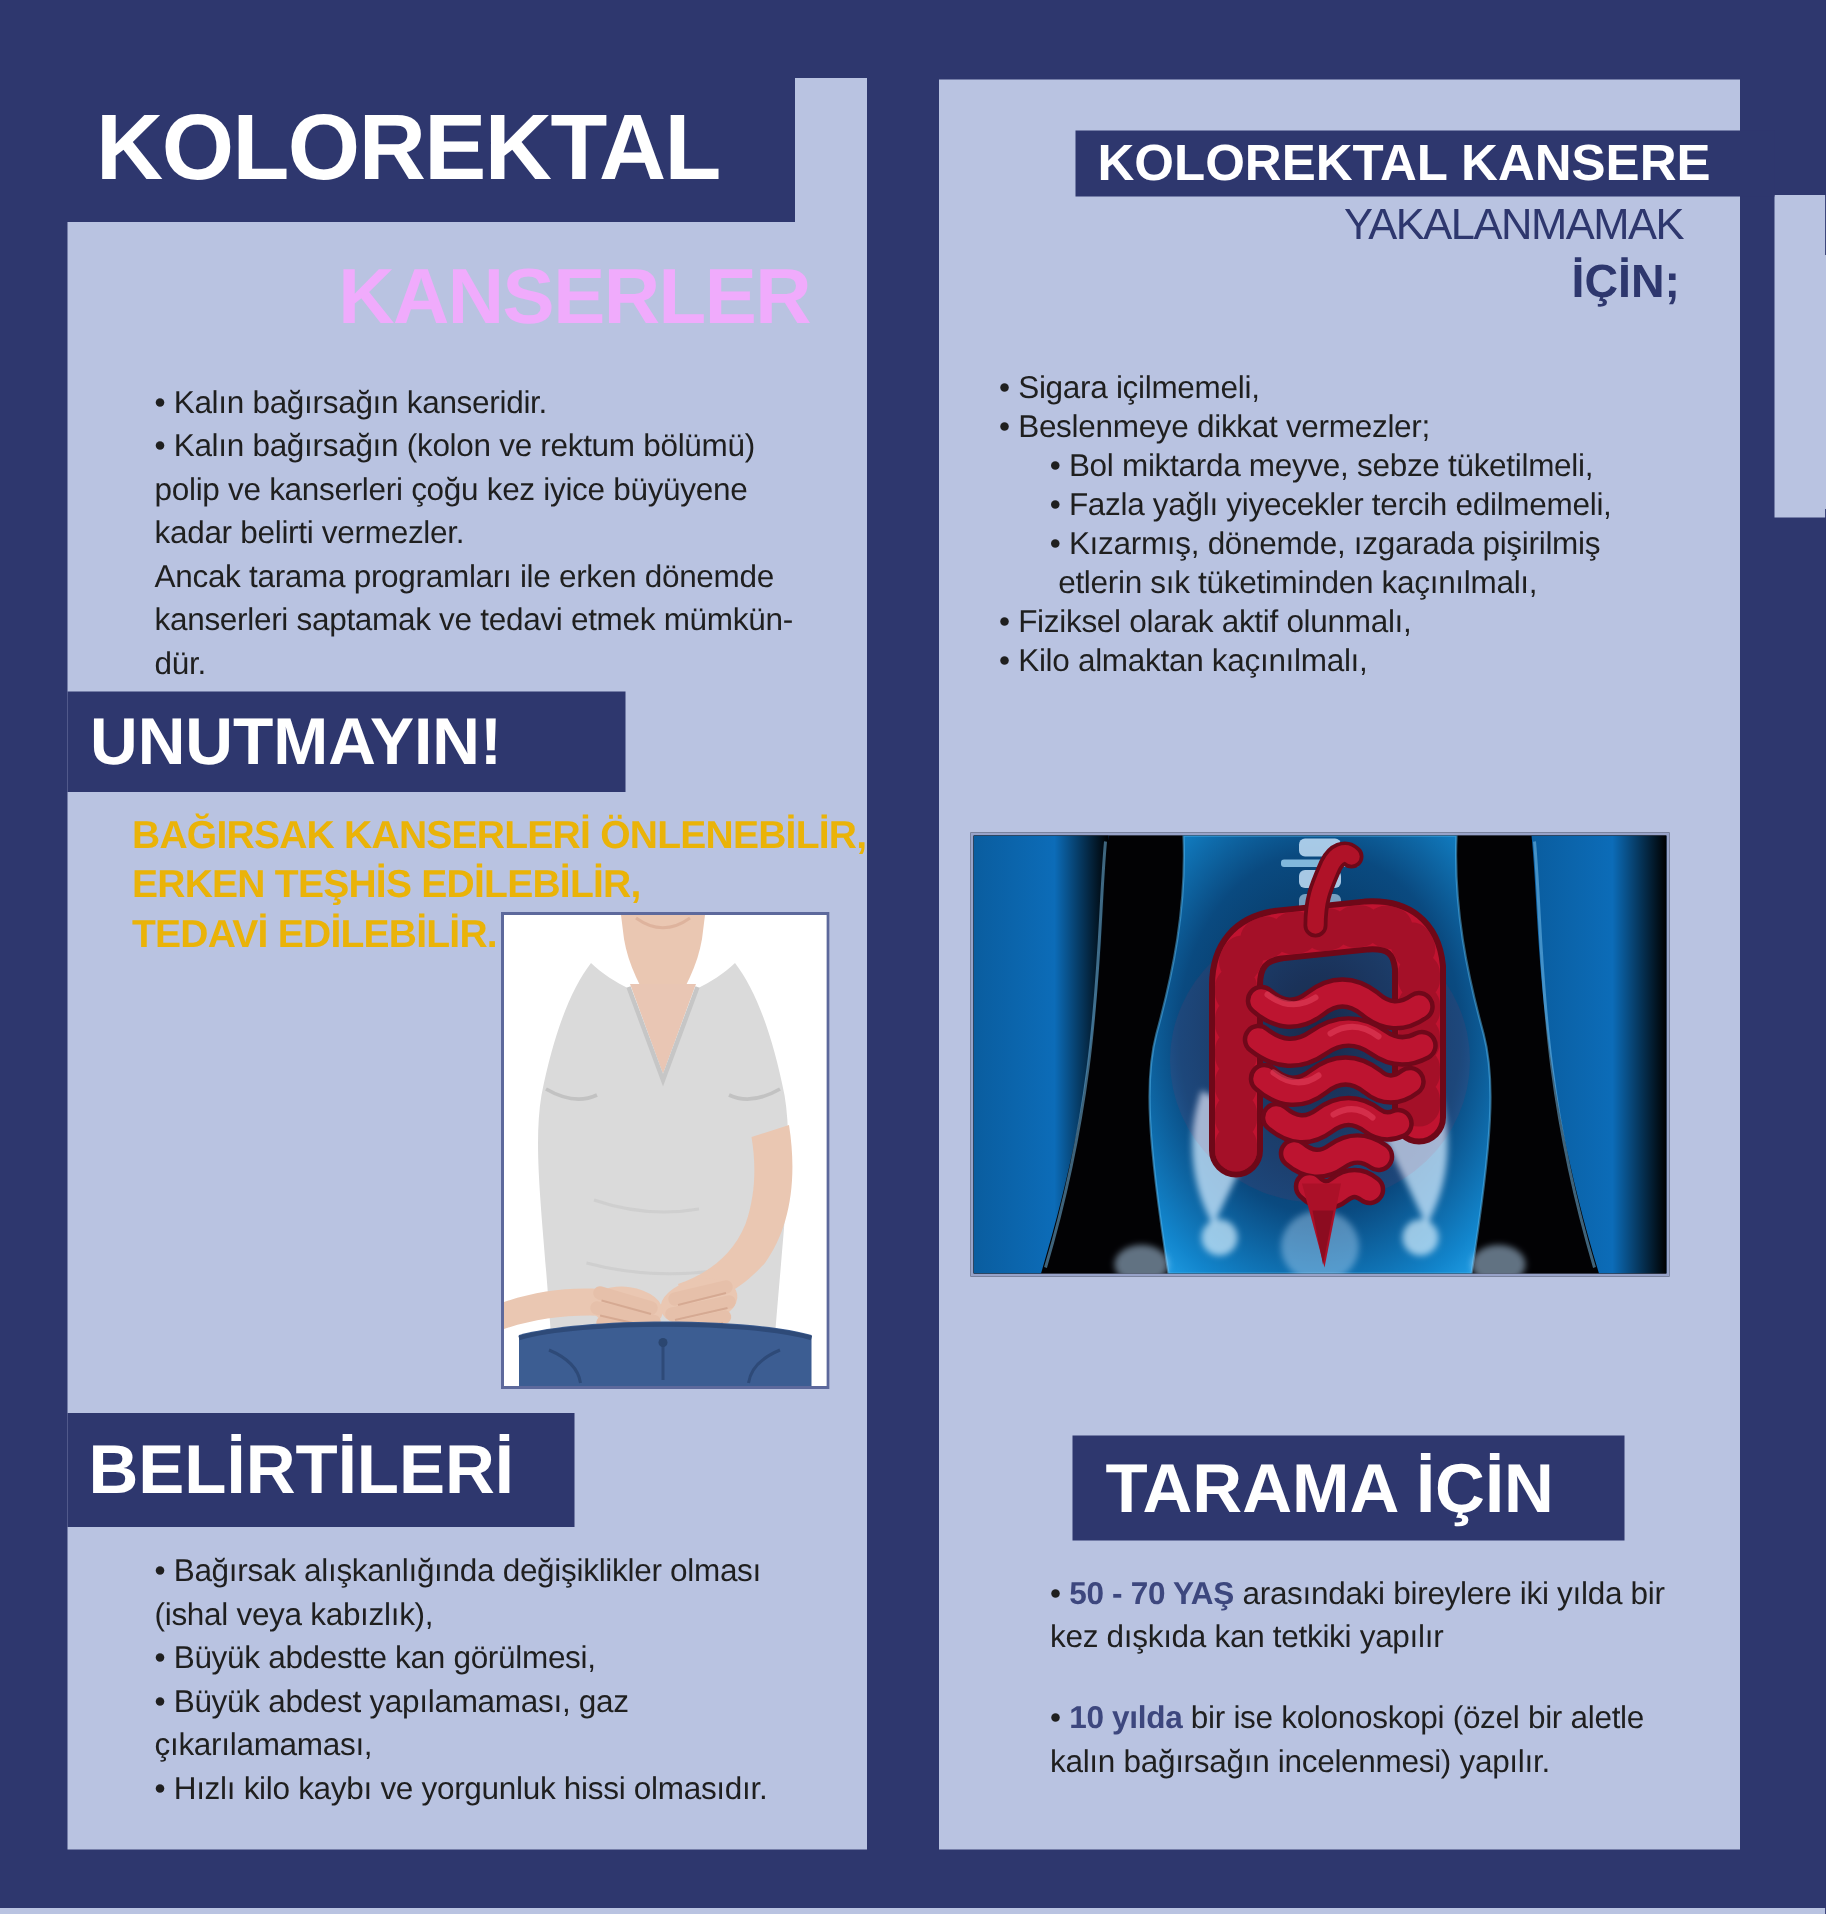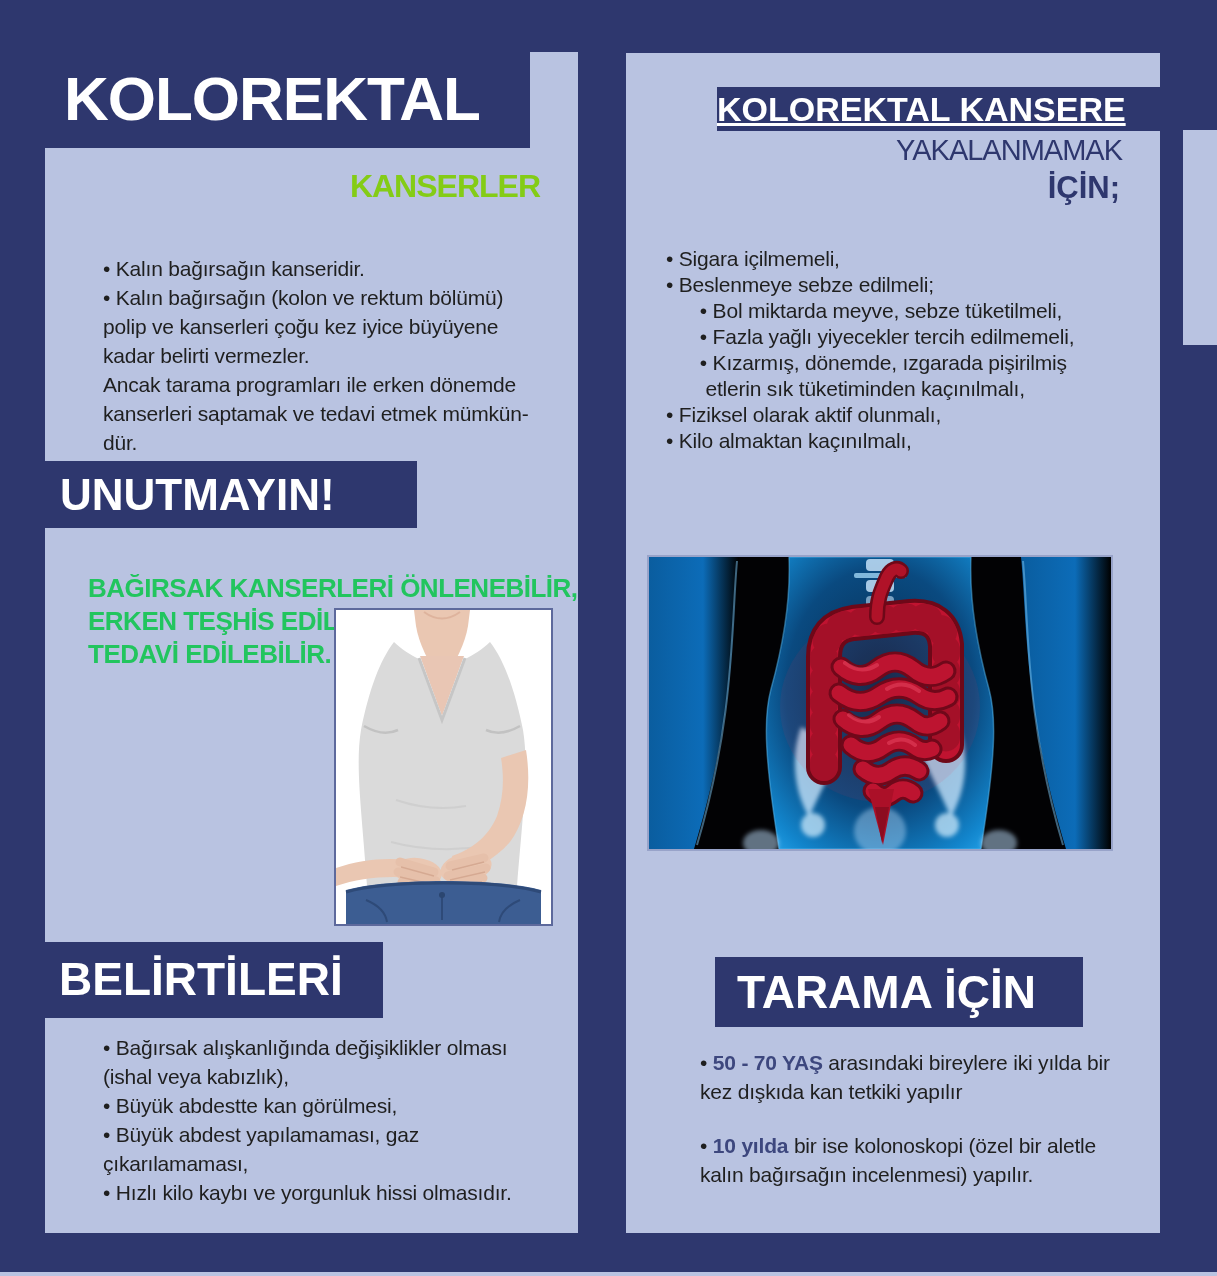--- a/index.html
+++ b/index.html
@@ -8,34 +8,34 @@
   .panel{position:absolute;background:#b9c3e1;}
   #left-panel{left:45px;top:52px;width:533px;height:1181px;}
   #right-panel{left:626px;top:53px;width:534px;height:1180px;}
   #right-sliver{left:1183px;top:130px;width:34px;height:215px;}
   #bottom-strip{position:absolute;left:0;top:1272px;width:1217px;height:4px;background:#b9c3e1;}
 
   .navy-banner{position:absolute;background:#2e376e;color:#ffffff;font-weight:bold;}
   #banner-kolorektal{left:0;top:50px;width:530px;height:98px;line-height:98px;
                      font-size:62px;letter-spacing:-1px;padding-left:64px;box-sizing:border-box;}
   #subtitle-kanserler{position:absolute;left:45px;top:168px;width:495px;text-align:right;
-                      color:#84cc16;font-weight:bold;font-size:32px;letter-spacing:-1px;}
+                      color:#f0abfc;font-weight:bold;font-size:52px;letter-spacing:-1px;}
   .body-text{position:absolute;color:#1f1f1f;font-size:21px;letter-spacing:-0.2px;}
   .tline{white-space:pre;}
   #intro-text{left:103px;top:254px;line-height:29px;}
   #banner-unutmayin{left:45px;top:461px;width:372px;height:67px;line-height:67px;
                     font-size:44px;padding-left:15px;box-sizing:border-box;}
-  #remember-text{position:absolute;left:88px;top:572px;color:#22c55e;font-weight:bold;
+  #remember-text{position:absolute;left:88px;top:540px;color:#eab308;font-weight:bold;
                  font-size:26px;letter-spacing:-0.5px;line-height:33px;}
   #banner-belirtileri{left:45px;top:942px;width:338px;height:76px;line-height:74px;
                       font-size:46px;padding-left:14px;box-sizing:border-box;}
   #symptoms-text{left:103px;top:1033px;line-height:29px;}
 
   #banner-kansere{left:717px;top:87px;width:466px;height:44px;line-height:44px;
-                  font-size:34px;text-align:left;padding-right:28px;box-sizing:border-box;text-decoration:underline;}
+                  font-size:34px;text-align:center;padding-right:28px;box-sizing:border-box;}
   #subtitle-yakalanmamak{position:absolute;right:95px;top:134px;color:#2e376e;
                          font-size:29px;letter-spacing:-1px;}
   #subtitle-icin{position:absolute;right:97px;top:170px;color:#2e376e;font-weight:bold;
                  font-size:31px;}
   #prevention-text{left:666px;top:246px;line-height:26px;}
   #banner-tarama{left:715px;top:957px;width:368px;height:70px;line-height:70px;
                  font-size:46px;padding-left:22px;box-sizing:border-box;}
   #screening-text{left:700px;top:1048px;line-height:29px;width:470px;}
   .rich-para{white-space:pre;margin-bottom:25px;}
   .hl{color:#3d477e;font-weight:bold;}
@@ -131,21 +131,21 @@
       <div class="tline">• Büyük abdest yapılamaması, gaz</div>
       <div class="tline">çıkarılamaması,</div>
       <div class="tline">• Hızlı kilo kaybı ve yorgunluk hissi olmasıdır.</div>
     </div>
 
   <div class="navy-banner" id="banner-kansere">KOLOREKTAL KANSERE</div>
   <div id="subtitle-yakalanmamak">YAKALANMAMAK</div>
   <div id="subtitle-icin">İÇİN;</div>
   <div class="body-text" id="prevention-text">
       <div class="tline">• Sigara içilmemeli,</div>
-      <div class="tline">• Beslenmeye sebze edilmeli;</div>
+      <div class="tline">• Beslenmeye dikkat vermezler;</div>
       <div class="tline">      • Bol miktarda meyve, sebze tüketilmeli,</div>
       <div class="tline">      • Fazla yağlı yiyecekler tercih edilmemeli,</div>
       <div class="tline">      • Kızarmış, dönemde, ızgarada pişirilmiş</div>
       <div class="tline">       etlerin sık tüketiminden kaçınılmalı,</div>
       <div class="tline">• Fiziksel olarak aktif olunmalı,</div>
       <div class="tline">• Kilo almaktan kaçınılmalı,</div>
     </div>
 
   <div id="image-intestines">
     <svg width="462" height="292" viewBox="0 0 462 292">

